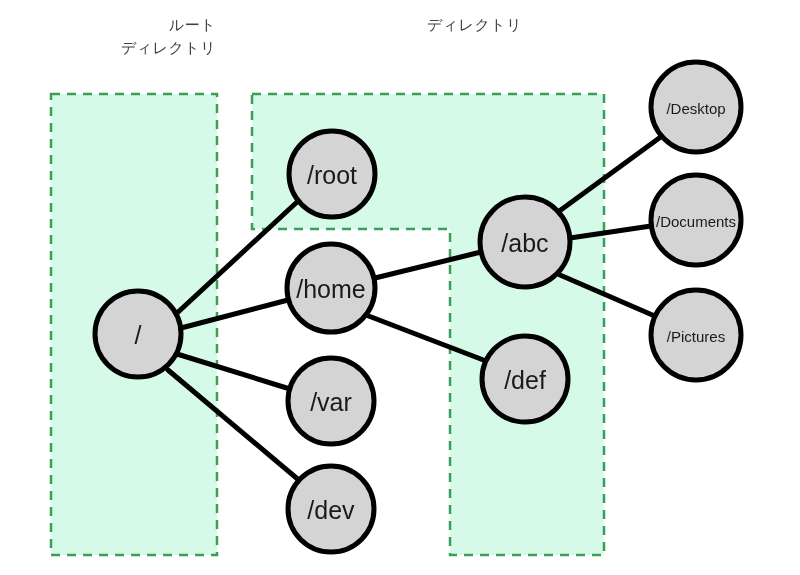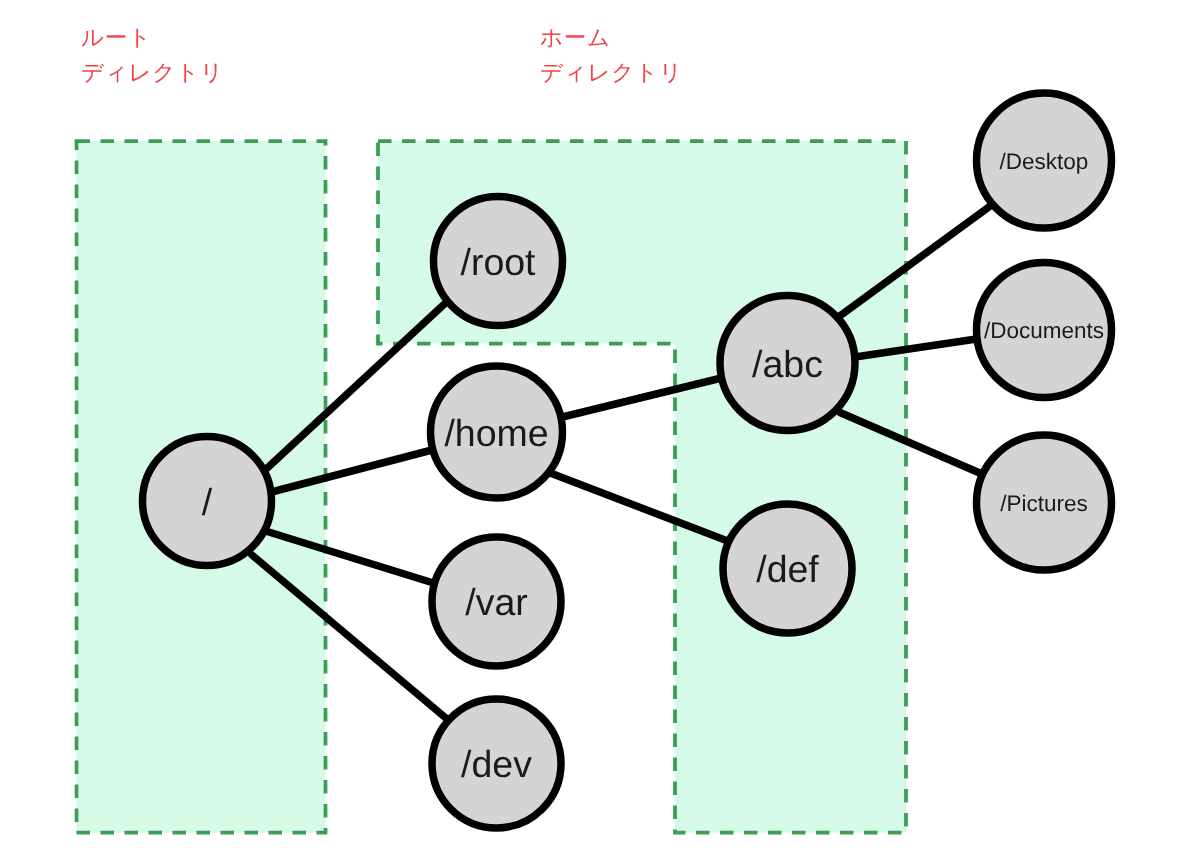--- a/index.html
+++ b/index.html
@@ -47,25 +47,25 @@
   .node-label {
     fill: #1a1a1a;
     text-anchor: middle;
     dominant-baseline: central;
     font-family: "Liberation Sans", "DejaVu Sans", sans-serif;
   }
   .node-label.big { font-size: 25px; }
   .node-label.small { font-size: 15px; }
   .region-caption {
     position: absolute;
-    text-align: left;
+    text-align: right;
     font-family: "DejaVu Sans", "Liberation Sans", sans-serif;
     font-size: 15px;
     line-height: 1.55;
-    color: #ef4444;
+    color: #404040;
     letter-spacing: 0.5px;
     white-space: nowrap;
     pointer-events: none;
   }
   #caption-root-dir {
     left: 54px;
     top: 14px;
     width: 162px;
   }
   #caption-home-dir {
@@ -143,17 +143,16 @@
       </g>
     </g>
   </svg>
 
   <div class="region-caption" id="caption-root-dir">
     <span class="caption-line">ルート</span>
     <span class="caption-line">ディレクトリ</span>
   </div>
 
   <div class="region-caption" id="caption-home-dir">
-    <span class="caption-line">ホーム</span>
     <span class="caption-line">ディレクトリ</span>
   </div>
 
 </div>
 
 </body></html>

